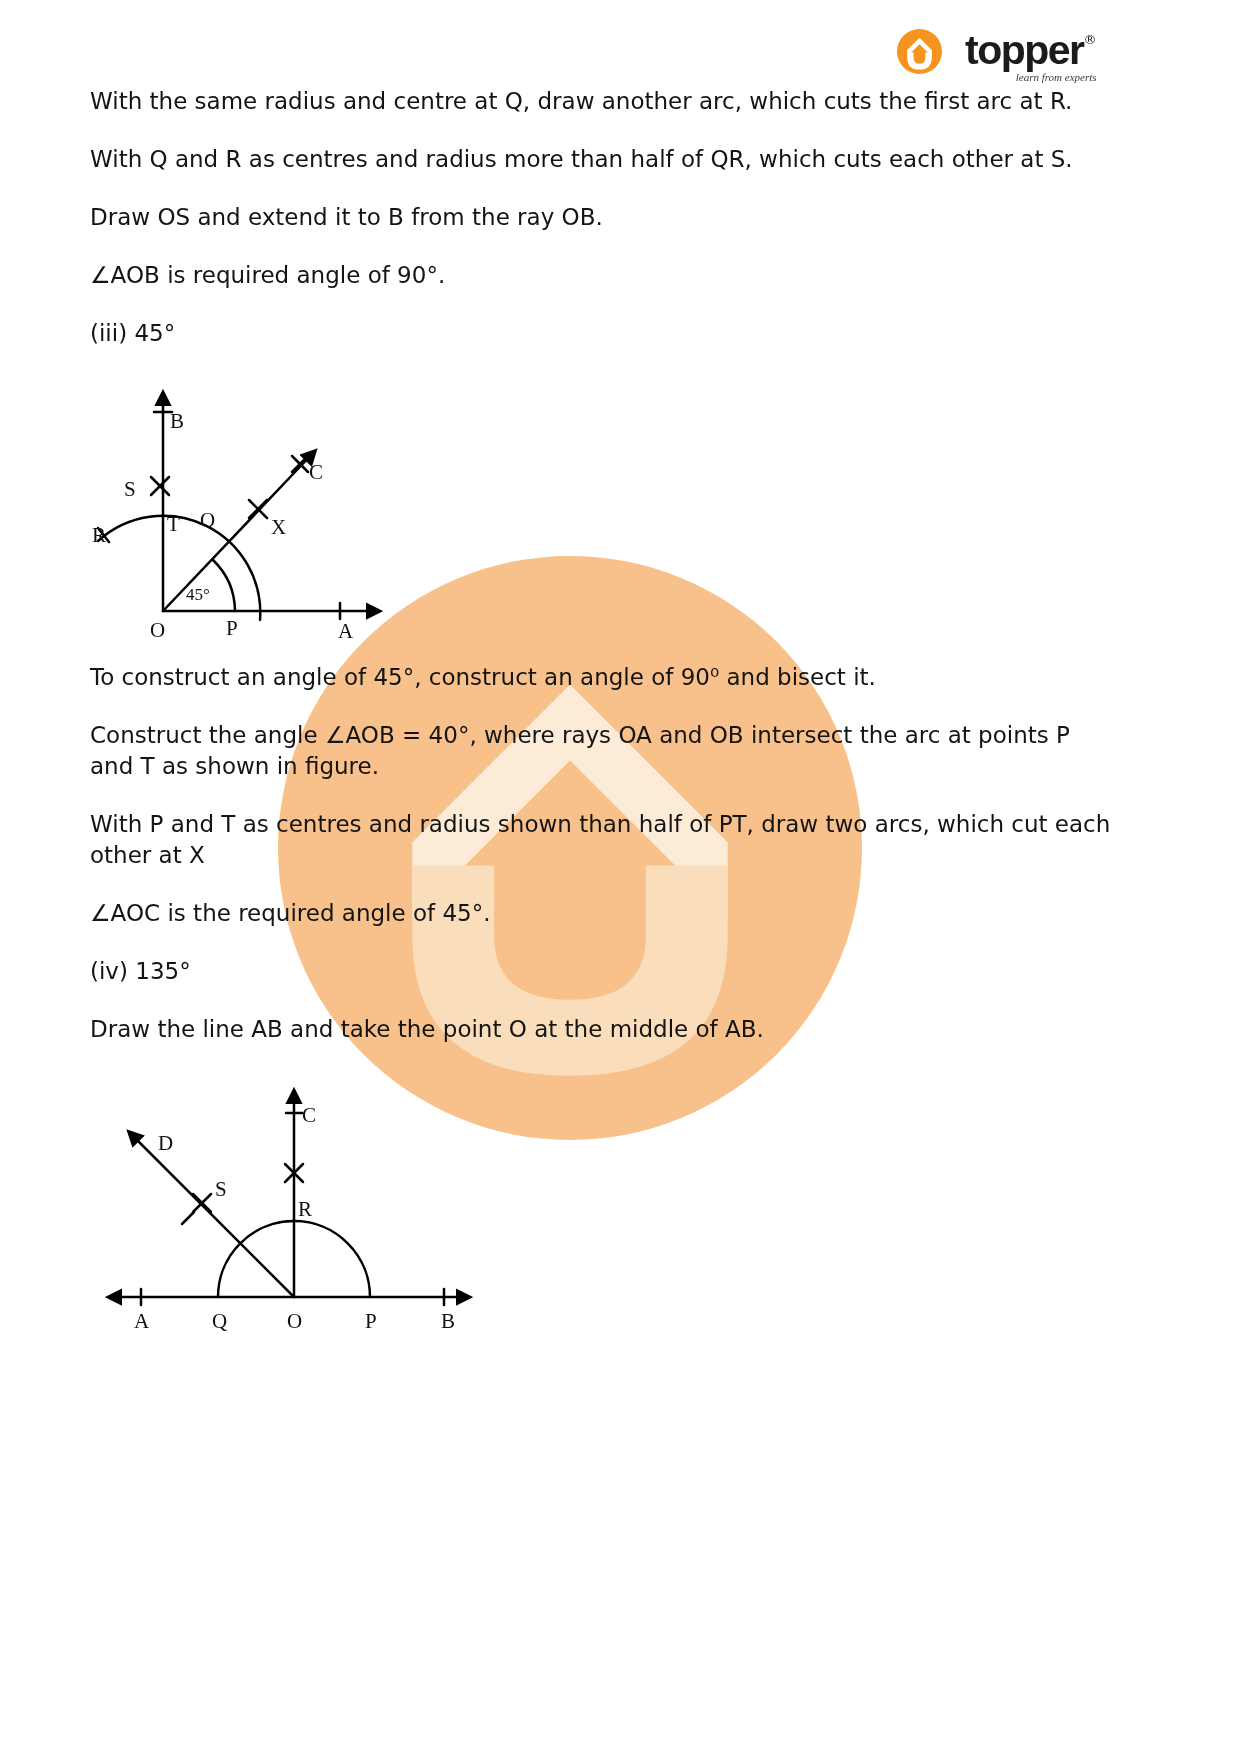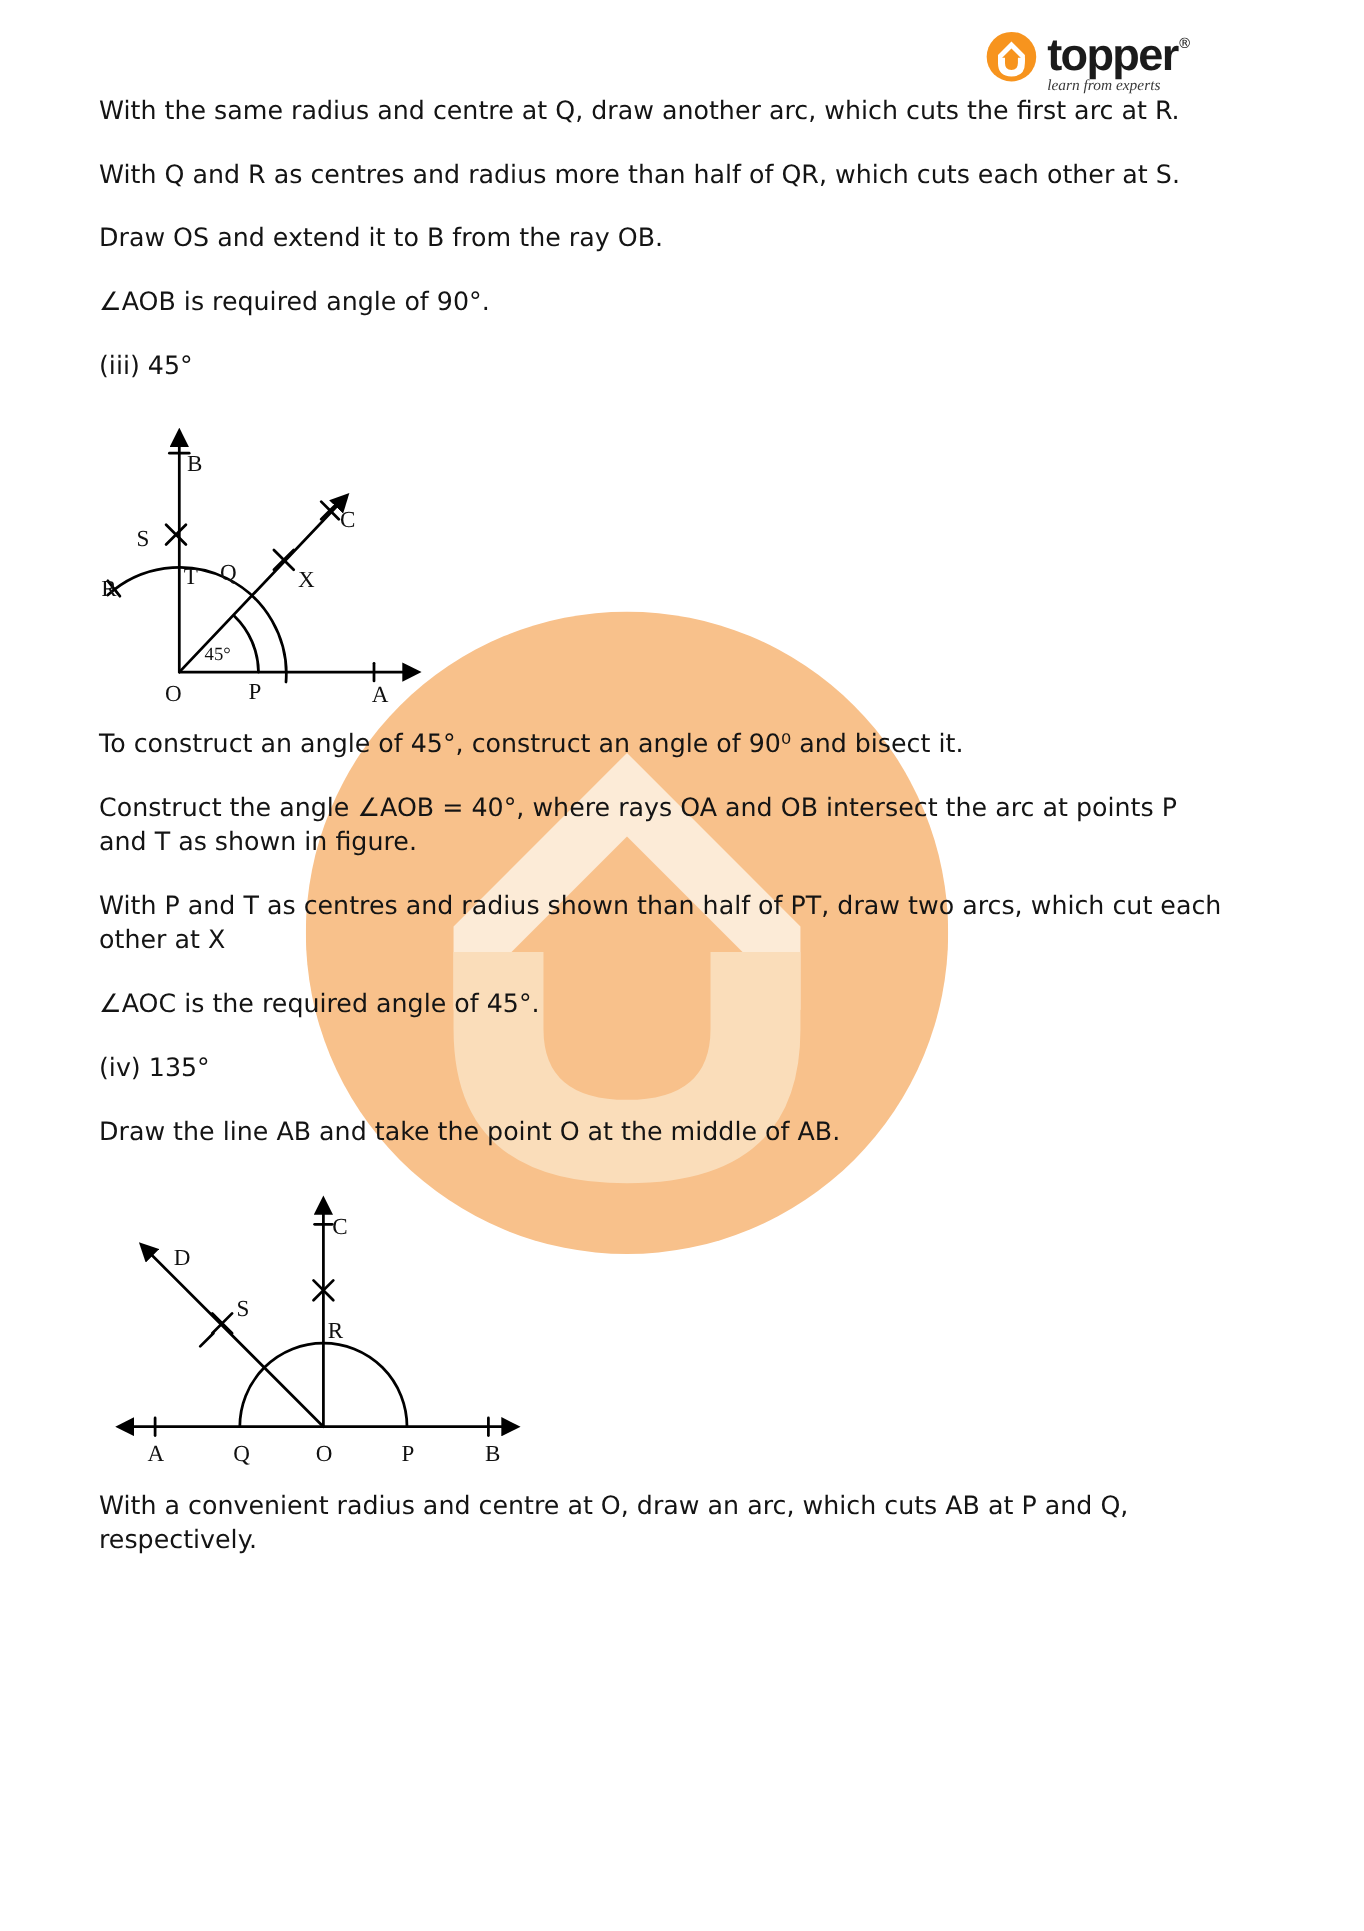--- a/index.html
+++ b/index.html
@@ -26,34 +26,34 @@
   .brand {
     position: absolute;
     top: 28px;
     left: 896px;
     z-index: 2;
     display: flex;
     align-items: flex-start;
     gap: 9px;
   }
   .brand-icon { width: 47px; height: 47px; display: block; }
-  .brand-textwrap { line-height: 1; padding-top: 2px; }
+  .brand-textwrap { line-height: 1; padding-top: 2px; margin-left: 13px; }
   .brand-name {
     font-weight: bold;
     font-size: 41px;
     letter-spacing: -1.5px;
     color: #1b1b1b;
     font-family: "Liberation Sans", sans-serif;
   }
   .brand-reg { font-size: 13px; vertical-align: 20px; color: #1b1b1b; }
   .brand-tagline {
-    text-align: left;
+    text-align: right;
     font-family: "Liberation Serif", serif;
     font-style: italic;
-    font-size: 14px;
+    font-size: 11px;
     color: #3a3a3a;
     margin-top: 1px;
   }
   
   .content {
     position: relative;
     z-index: 1;
     padding: 86px 90px 0 90px;
     width: 1240px;
   }
@@ -182,16 +182,15 @@
         <text x="121" y="124">S</text>
         <text x="204" y="144">R</text>
         <text x="40" y="256">A</text>
         <text x="118" y="256">Q</text>
         <text x="193" y="256">O</text>
         <text x="271" y="256">P</text>
         <text x="347" y="256">B</text>
       </g>
     </svg>
 
-    <p>With a convenient radius and centre at O, draw an arc, which cuts AB at P and Q, respectively.</p>
 
   </main>
 </div>
 
 </body></html>

